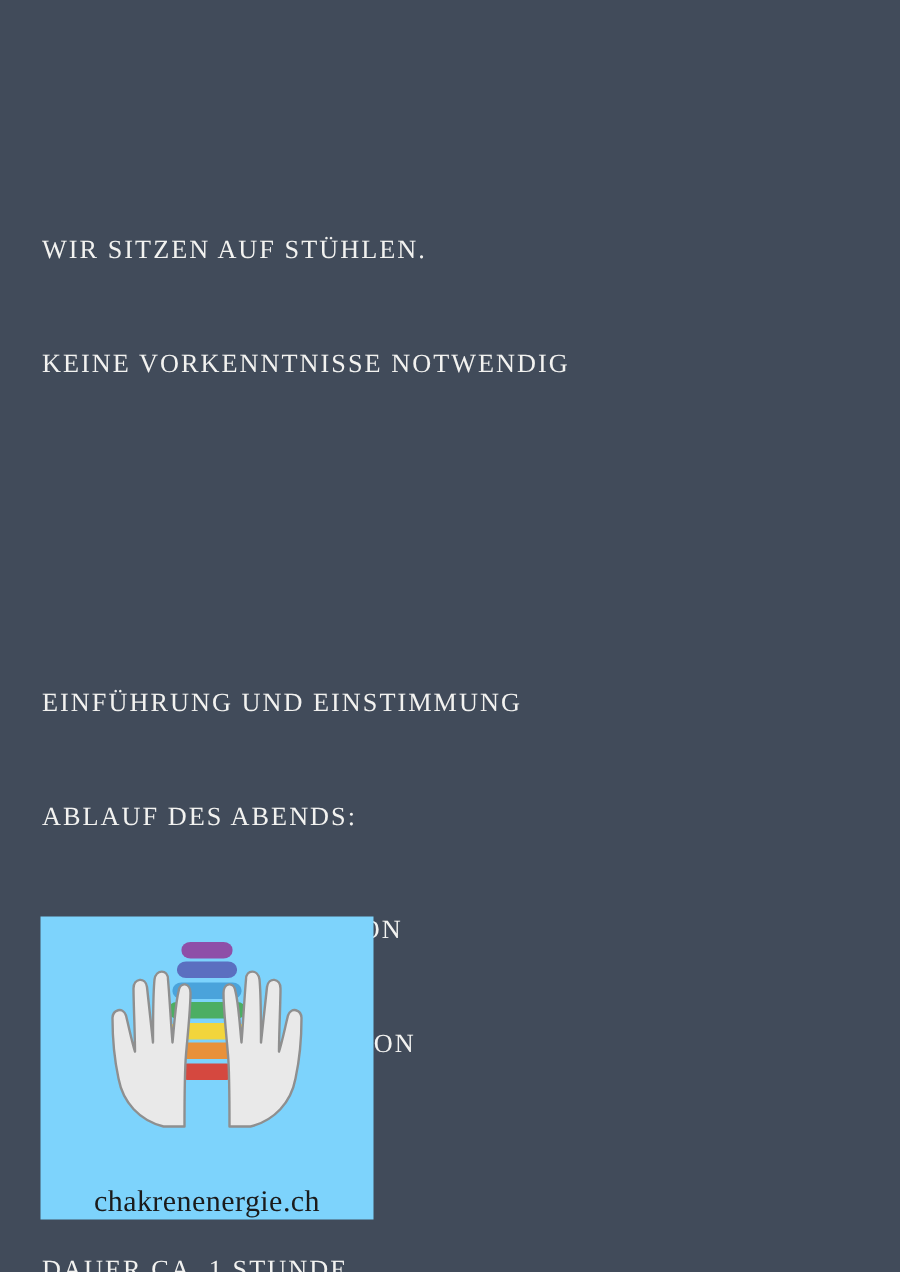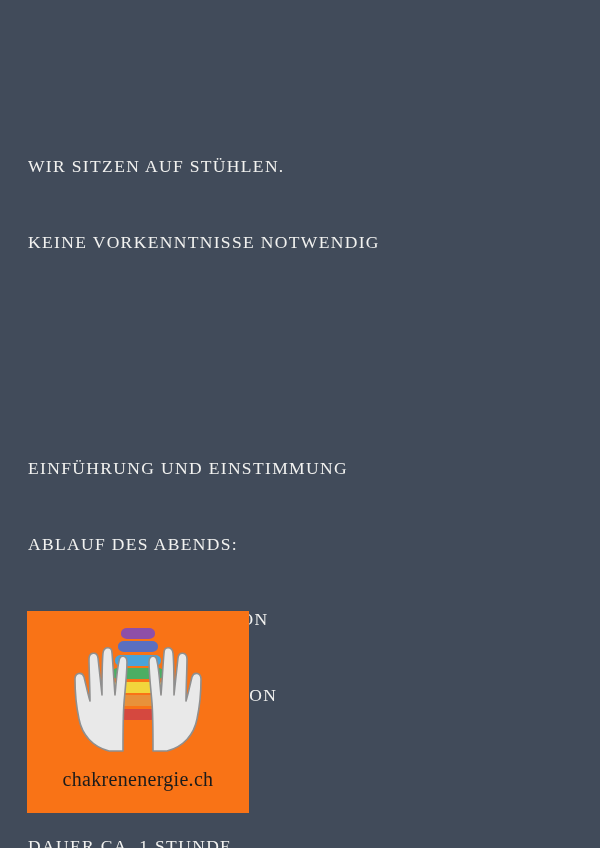--- a/index.html
+++ b/index.html
@@ -38,25 +38,25 @@
   .line {
     display: block;
     white-space: pre;
   }
   .logo-card {
     position: absolute;
     left: 27px;
     top: 611px;
     width: 222px;
     height: 202px;
-    background: #f97316;
+    background: #7dd3fc;
     display: flex;
     flex-direction: column;
     align-items: center;
-    justify-content: flex-start;
+    justify-content: space-between;
   }
   .logo-art {
     position: relative;
     width: 222px;
     height: 155px;
   }
   .logo-caption {
     font-family: "Liberation Serif", serif;
     font-size: 20px;
     color: #1b1b1b;

